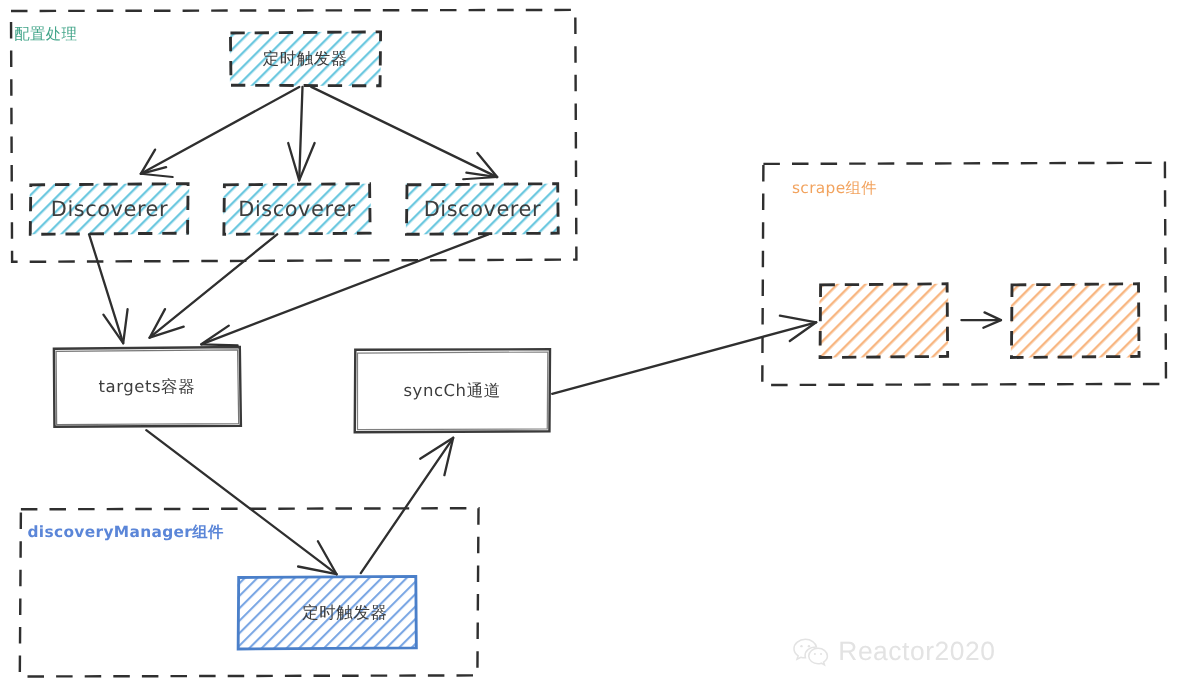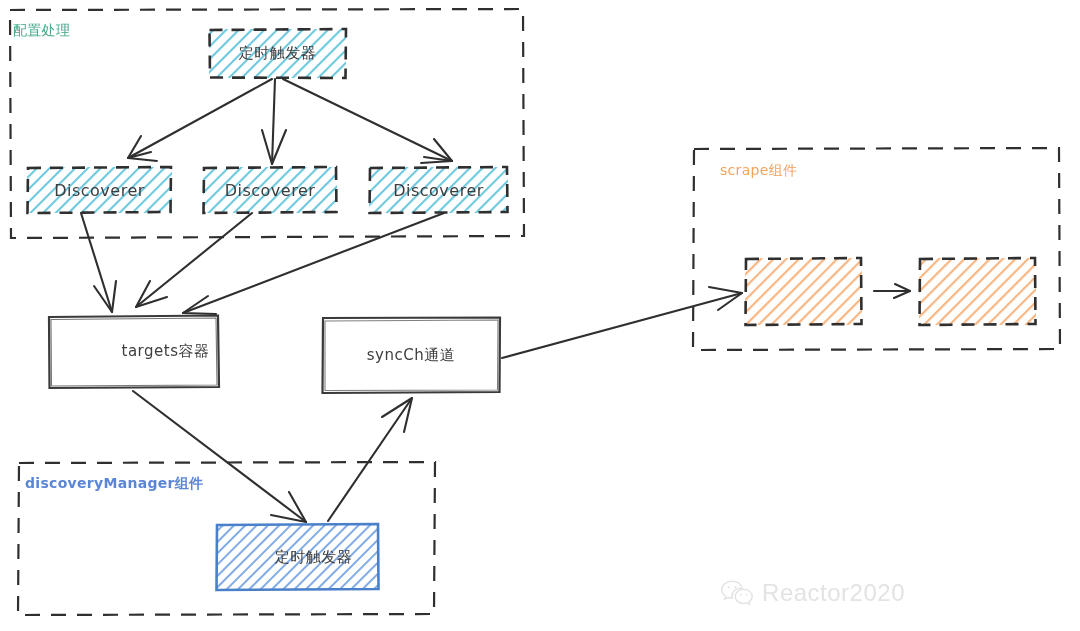--- a/index.html
+++ b/index.html
@@ -10,21 +10,21 @@
 
   .node-label{
     position:absolute;
     display:flex;align-items:center;justify-content:center;
     text-align:center;
     color:#3d3d3d;
     pointer-events:none;
     letter-spacing:.5px;
     font-family:"DejaVu Sans",sans-serif;
   }
-  .lbl-en{font-size:16px;}
+  .lbl-en{font-size:19px;}
   .lbl-cn{font-size:15px;}
   .group-title{
     position:absolute;
     font-size:14px;
     font-family:"DejaVu Sans",sans-serif;
     letter-spacing:.3px;
     white-space:nowrap;
   }
   .g-green{color:#43a58a;}
   .g-orange{color:#f2a35e;}
@@ -174,21 +174,21 @@
   </svg>
 
   <div class="group-title g-green" style="left:13px; top:22px;">配置处理</div>
   <div class="group-title g-orange" style="left:720px; top:162px;">scrape组件</div>
   <div class="group-title g-blue" style="left:25px; top:475px;">discoveryManager组件</div>
 
   <div class="node-label lbl-cn" style="left:209px; top:29px; width:137px; height:49px;">定时触发器</div>
   <div class="node-label lbl-en" style="left:27px; top:167px; width:145px; height:46px;">Discoverer</div>
   <div class="node-label lbl-en" style="left:203px; top:167px; width:134px; height:46px;">Discoverer</div>
   <div class="node-label lbl-en" style="left:369px; top:167px; width:139px; height:46px;">Discoverer</div>
-  <div class="node-label lbl-cn" style="left:48px; top:315px; width:171px; height:73px;padding-left:32px;">targets容器</div>
+  <div class="node-label lbl-cn" style="left:48px; top:315px; width:171px; height:73px;">targets容器</div>
   <div class="node-label lbl-cn" style="left:322px; top:317px; width:178px; height:76px;">syncCh通道</div>
   <div class="node-label lbl-cn" style="left:232px; top:524px; width:163px; height:66px;">定时触发器</div>
 
   <div id="watermark">
     <span>
       <svg width="34" height="28" viewBox="0 0 34 28" fill="none" stroke="#e3e3e3" stroke-width="1.4">
         <path d="M12.2 2.2C6.4 2.2 1.8 6 1.8 10.7c0 2.6 1.5 4.9 3.8 6.5l-1 3 3.4-1.7c1.1.3 2.3.5 3.5.5h.7c-.2-.6-.3-1.3-.3-2 0-4.4 4.3-7.9 9.6-7.9h.7C21.5 5.3 17.3 2.2 12.2 2.2z"></path>
         <circle cx="8.6" cy="8.4" r="1.1" fill="#e3e3e3" stroke="none"></circle>
         <circle cx="15.4" cy="8.4" r="1.1" fill="#e3e3e3" stroke="none"></circle>
         <path d="M32.2 17.4c0-3.9-3.8-7-8.5-7s-8.5 3.1-8.5 7 3.8 7 8.5 7c1 0 2-.2 2.9-.5l2.9 1.5-.8-2.5c2.1-1.3 3.5-3.2 3.5-5.5z"></path>

